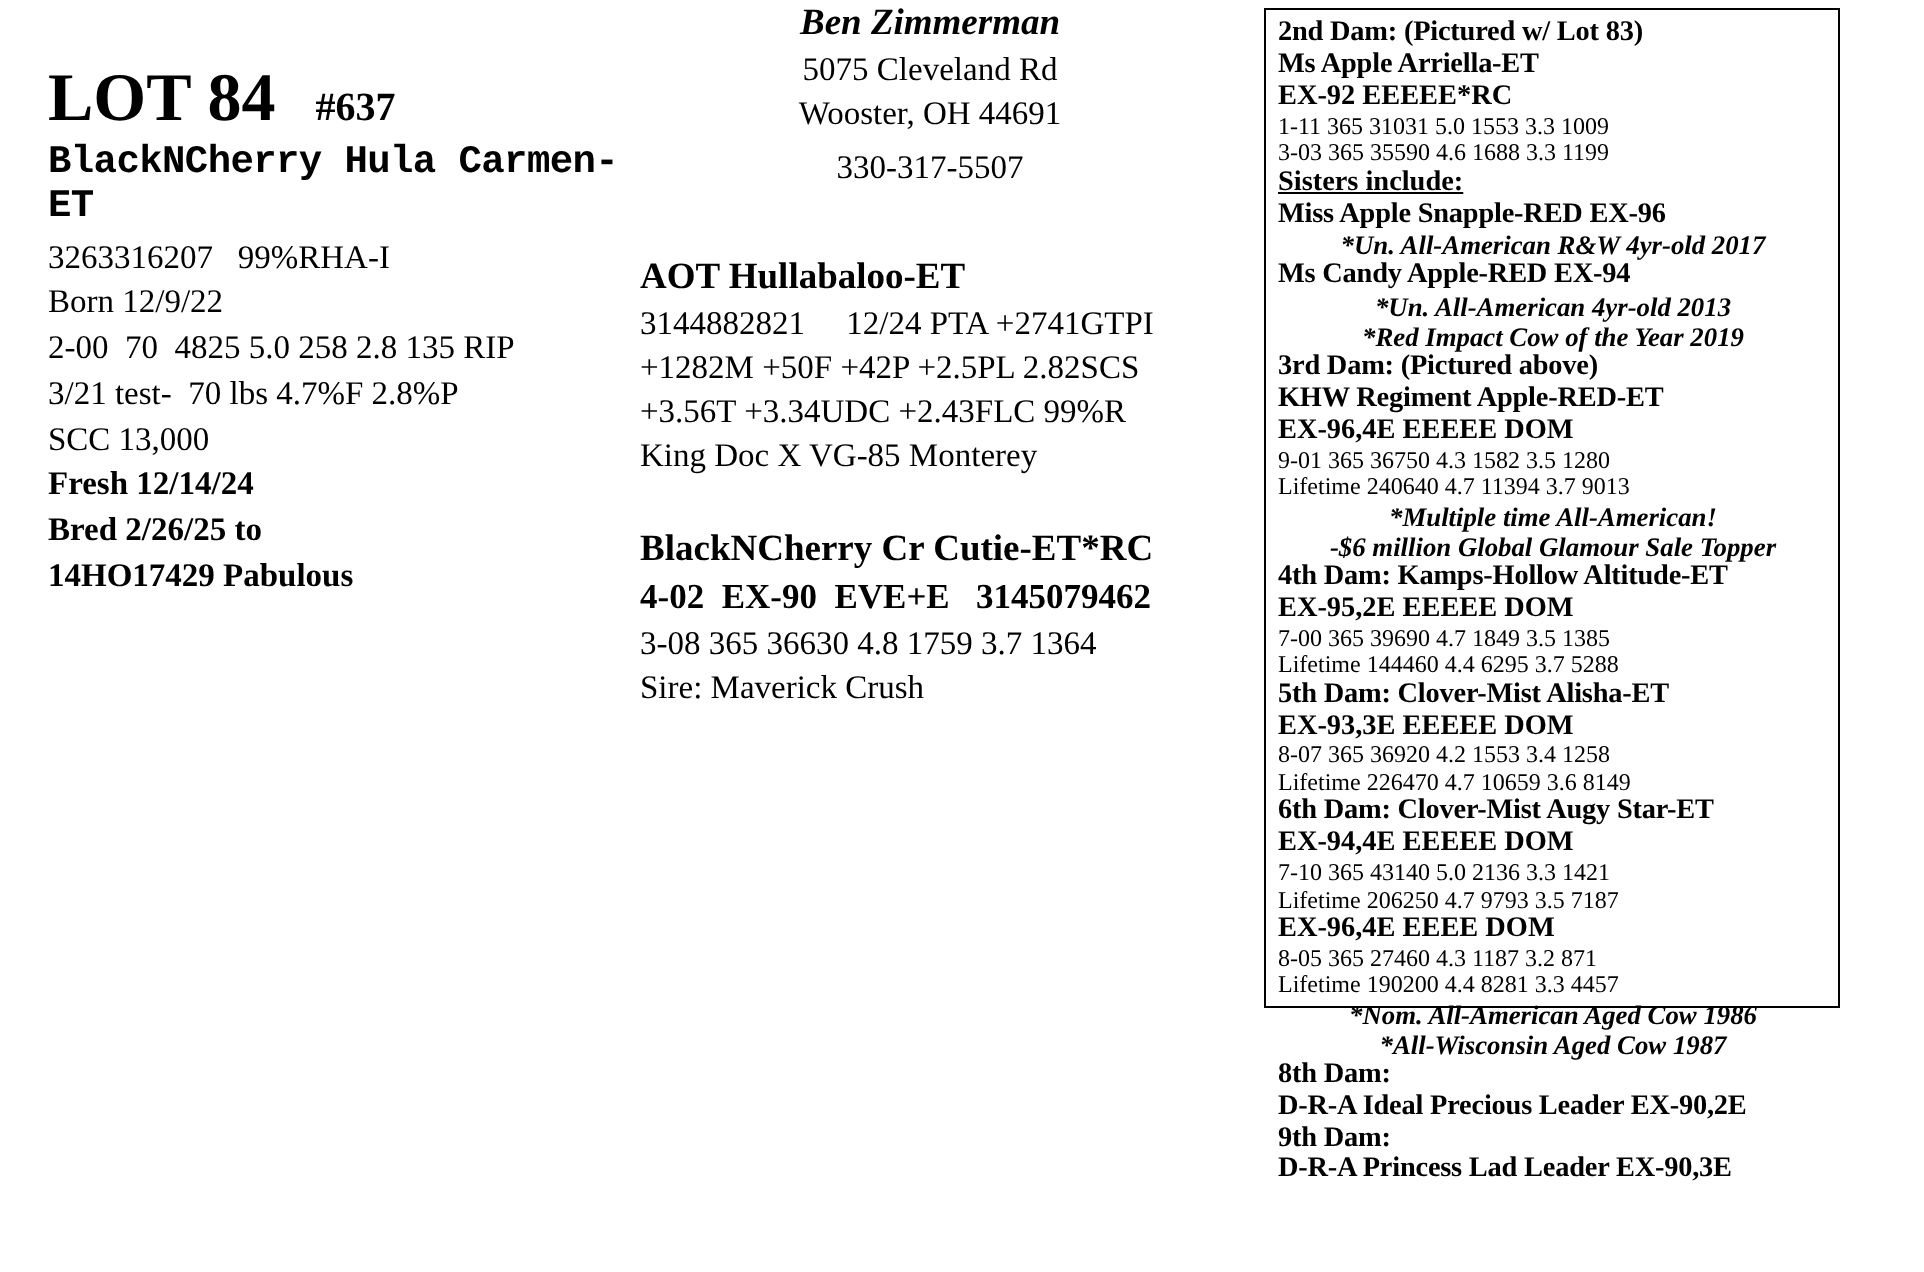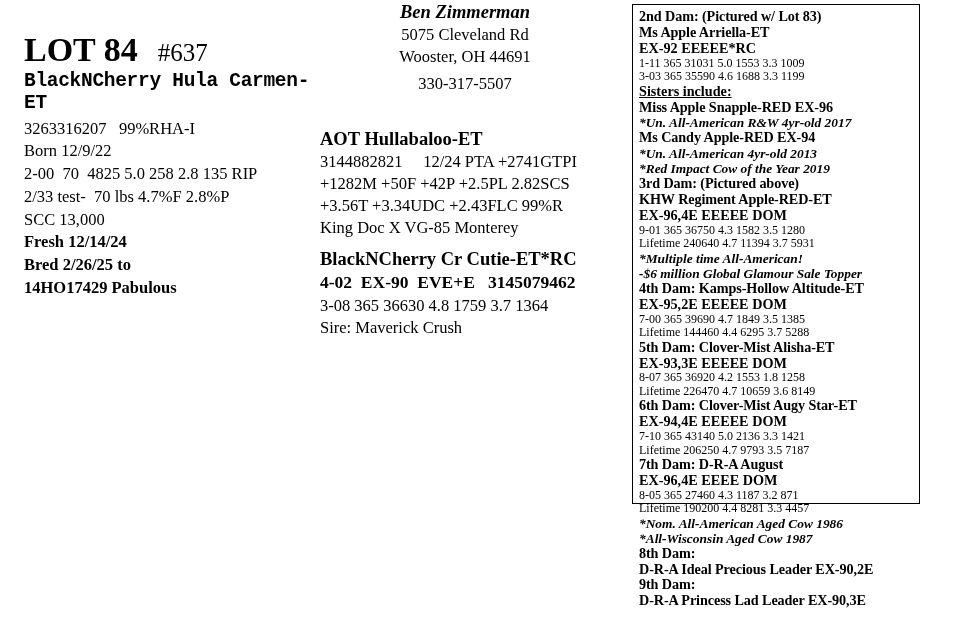--- a/index.html
+++ b/index.html
@@ -36,22 +36,22 @@
   }
   .lot-number {
     font-family: "Liberation Serif", serif;
     font-weight: bold;
     font-size: 34px;
     letter-spacing: 0px;
     line-height: 1.05;
   }
   .lot-ref {
     font-family: "Liberation Serif", serif;
-    font-weight: normal;
-    font-size: 25px;
+    font-weight: bold;
+    font-size: 20px;
     padding-left: 6px;
   }
   .animal-name {
     font-family: Liberation Mono, monospace;
     font-weight: bold;
     font-size: 19.5px;
     letter-spacing: -0.3px;
     margin-top: 2px;
     line-height: 1.15;
   }
@@ -101,21 +101,21 @@
     font-weight: bold;
     font-size: 18.5px;
     line-height: 1.3;
   }
   .sire-line {
     font-size: 16.5px;
     line-height: 1.34;
     white-space: pre;
   }
   .dam-block {
-    margin-top: 8px;
+    margin-top: 24px;
   }
   .dam-name {
     font-weight: bold;
     font-size: 18.5px;
     line-height: 1.32;
   }
   .dam-class {
     font-weight: bold;
     font-size: 17.5px;
     line-height: 1.34;
@@ -154,20 +154,21 @@
   }
   .ped-data {
     font-size: 12px;
     white-space: nowrap;
   }
   .ped-ital {
     font-weight: bold;
     font-style: italic;
     font-size: 13.4px;
     white-space: nowrap;
+    text-align: center;
   }
   .ped-sisters-head {
     font-weight: bold;
     font-size: 14.2px;
     text-decoration: underline;
     white-space: nowrap;
   }
 </style>
 </head>
 <body>
@@ -177,21 +178,21 @@
   <div class="col-left">
     <div class="lot-line">
       <span class="lot-number">LOT 84</span>
       <span class="lot-ref">#637</span>
     </div>
     <div class="animal-name">BlackNCherry Hula Carmen-ET</div>
     <div class="left-lines">
       <div>3263316207   99%RHA-I</div>
       <div>Born 12/9/22</div>
       <div>2-00  70  4825 5.0 258 2.8 135 RIP</div>
-      <div>2/33 test-  70 lbs 4.7%F 2.8%P</div>
+      <div>3/21 test-  70 lbs 4.7%F 2.8%P</div>
       <div>SCC 13,000</div>
       <div class="left-bold">Fresh 12/14/24</div>
       <div class="left-bold">Bred 2/26/25 to</div>
       <div class="left-bold">14HO17429 Pabulous</div>
     </div>
   </div>
 
   <div class="col-center">
     <div class="breeder-block">
       <div class="breeder-name">Ben Zimmerman</div>
@@ -226,36 +227,35 @@
         <div class="ped-row ped-sisters-head">Sisters include:</div>
         <div class="ped-row ped-head">Miss Apple Snapple-RED  EX-96</div>
         <div class="ped-row ped-ital">*Un. All-American R&amp;W 4yr-old 2017</div>
         <div class="ped-row ped-head">Ms Candy Apple-RED  EX-94</div>
         <div class="ped-row ped-ital">*Un. All-American 4yr-old 2013</div>
         <div class="ped-row ped-ital">*Red Impact Cow of the Year 2019</div>
         <div class="ped-row ped-head">3rd Dam: (Pictured above)</div>
         <div class="ped-row ped-head">KHW Regiment Apple-RED-ET</div>
         <div class="ped-row ped-code">EX-96,4E  EEEEE  DOM</div>
         <div class="ped-row ped-data">9-01 365 36750 4.3 1582 3.5 1280</div>
-        <div class="ped-row ped-data">Lifetime 240640 4.7 11394 3.7 5931</div>
+        <div class="ped-row ped-data">Lifetime 240640 4.7 11394 3.7 9013</div>
         <div class="ped-row ped-ital">*Multiple time All-American!</div>
         <div class="ped-row ped-ital">-$6 million Global Glamour Sale Topper</div>
         <div class="ped-row ped-head">4th Dam: Kamps-Hollow Altitude-ET</div>
         <div class="ped-row ped-code">EX-95,2E  EEEEE  DOM</div>
         <div class="ped-row ped-data">7-00 365 39690 4.7 1849 3.5 1385</div>
         <div class="ped-row ped-data">Lifetime 144460 4.4 6295 3.7 5288</div>
         <div class="ped-row ped-head">5th Dam: Clover-Mist Alisha-ET</div>
         <div class="ped-row ped-code">EX-93,3E  EEEEE  DOM</div>
-        <div class="ped-row ped-data">8-07 365 36920 4.2 1553 1.8 1258</div>
+        <div class="ped-row ped-data">8-07 365 36920 4.2 1553 3.4 1258</div>
         <div class="ped-row ped-data">Lifetime 226470 4.7 10659 3.6 8149</div>
         <div class="ped-row ped-head">6th Dam: Clover-Mist Augy Star-ET</div>
         <div class="ped-row ped-code">EX-94,4E  EEEEE  DOM</div>
         <div class="ped-row ped-data">7-10 365 43140 5.0 2136 3.3 1421</div>
         <div class="ped-row ped-data">Lifetime 206250 4.7 9793 3.5 7187</div>
-        <div class="ped-row ped-head">7th Dam: D-R-A August</div>
         <div class="ped-row ped-code">EX-96,4E EEEE DOM</div>
         <div class="ped-row ped-data">8-05 365 27460 4.3 1187 3.2 871</div>
         <div class="ped-row ped-data">Lifetime 190200 4.4 8281 3.3 4457</div>
         <div class="ped-row ped-ital">*Nom. All-American Aged Cow 1986</div>
         <div class="ped-row ped-ital">*All-Wisconsin Aged Cow 1987</div>
         <div class="ped-row ped-head">8th Dam:</div>
         <div class="ped-row ped-head">D-R-A Ideal Precious Leader EX-90,2E</div>
         <div class="ped-row ped-head">9th Dam:</div>
         <div class="ped-row ped-head">D-R-A Princess Lad Leader EX-90,3E</div>
       </div>

